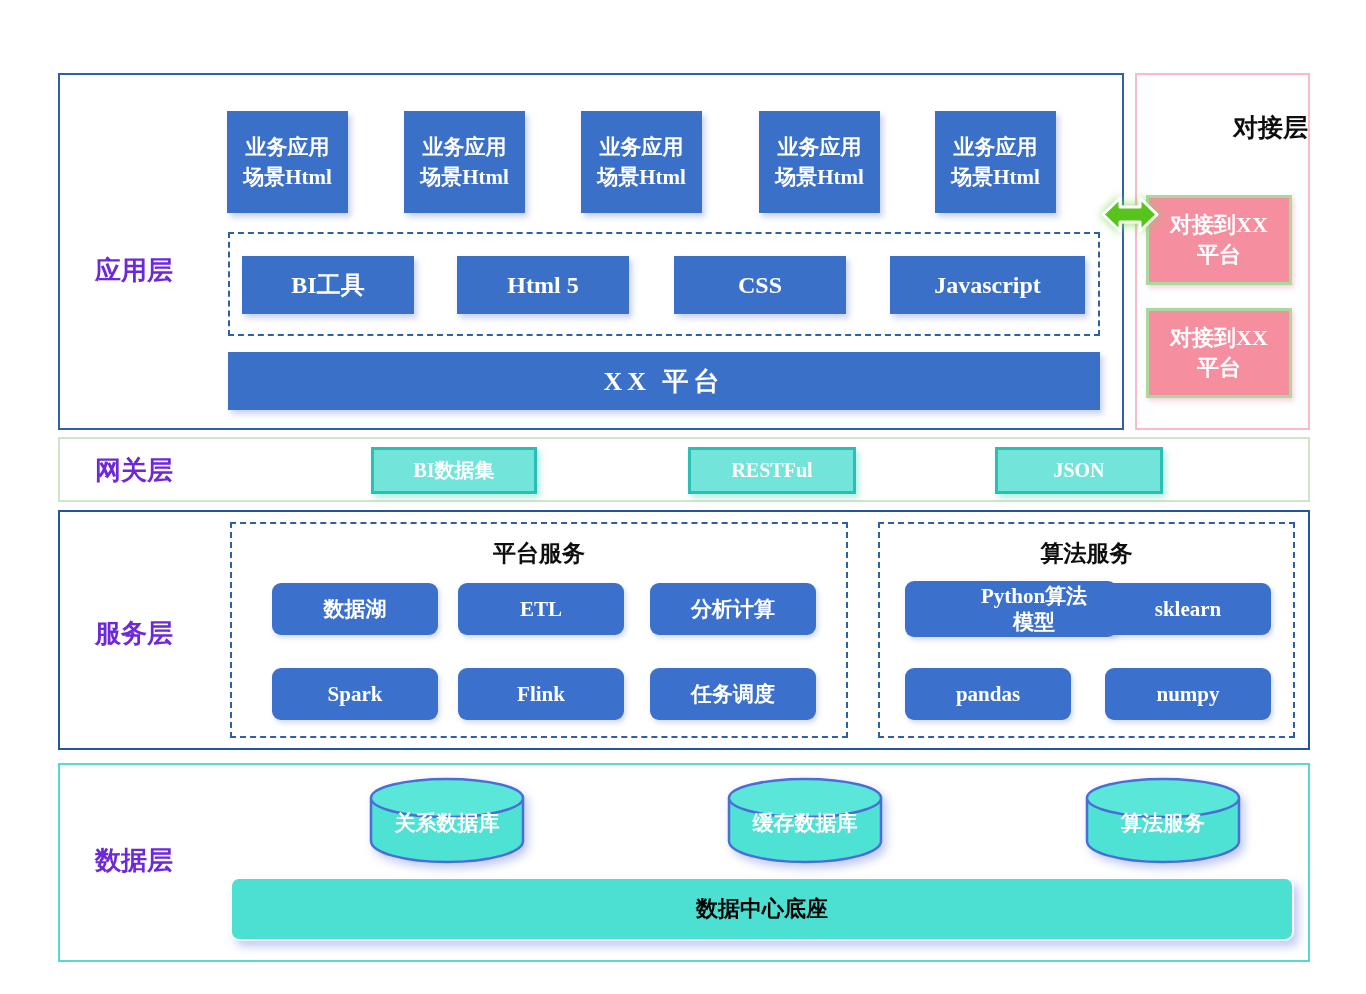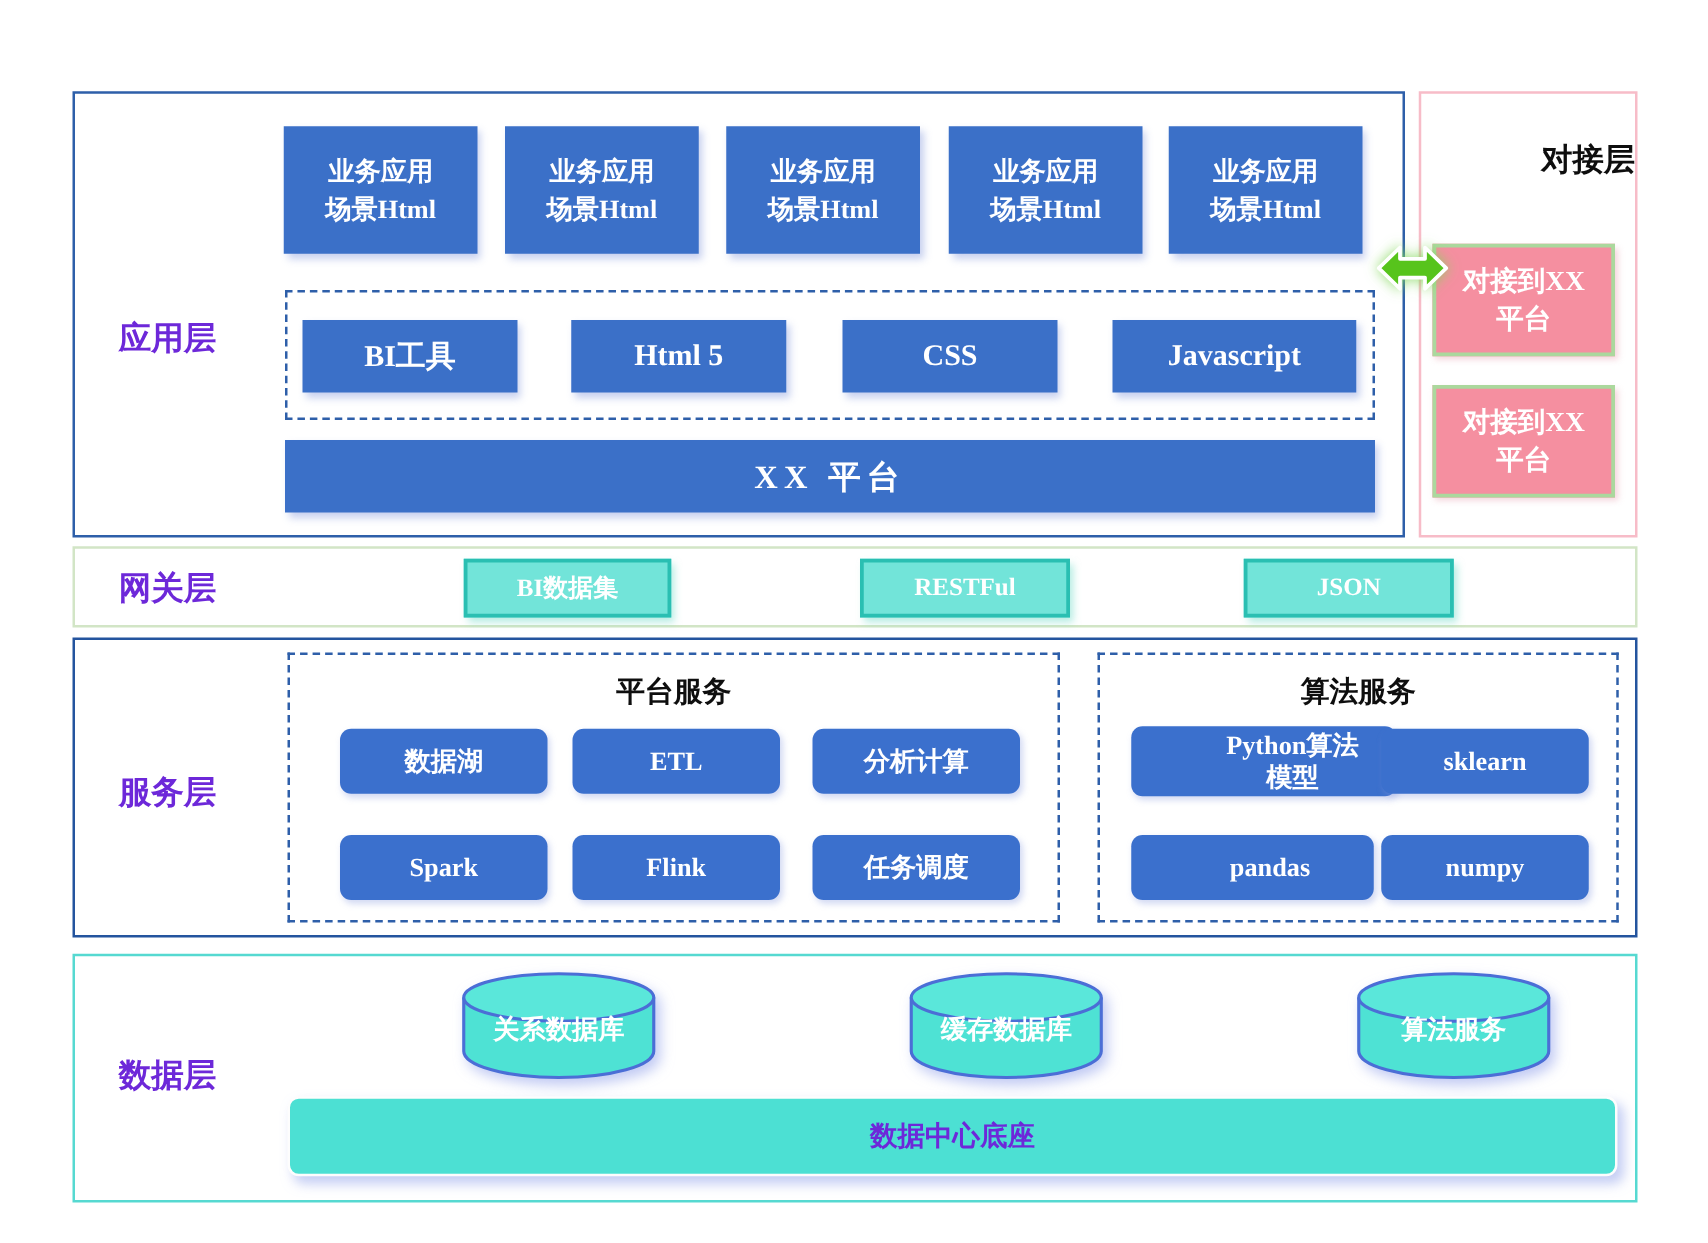--- a/index.html
+++ b/index.html
@@ -12,21 +12,21 @@
     position:absolute;font-size:26px;font-weight:bold;color:#6d28d9;
     font-family:"Liberation Serif","DejaVu Serif",serif;white-space:nowrap;
   }
   
   .app-layer{left:58px;top:73px;width:1062px;height:353px;border:2px solid #2e5fa9;}
   .blue-box{
     position:absolute;background:#3b70c8;color:#ffffff;font-weight:bold;
     display:flex;align-items:center;justify-content:center;text-align:center;
     white-space:pre-line;box-shadow:3px 4px 6px rgba(130,150,220,.45);
   }
-  .scenario{width:155px;height:102px;top:26px;font-size:21px;line-height:1.45;}
+  .scenario{width:121px;height:102px;top:36px;font-size:21px;line-height:1.45;}
   .web-dashed{position:absolute;left:168px;top:157px;width:868px;height:100px;border:2px dashed #2e5fa9;}
   .tech{top:181px;height:58px;font-size:24px;}
   .platform-bar{
     position:absolute;left:168px;top:277px;width:872px;height:58px;background:#3b70c8;
     color:#fff;font-weight:bold;font-size:26px;letter-spacing:5px;
     display:flex;align-items:center;justify-content:center;
     box-shadow:3px 4px 6px rgba(130,150,220,.45);
   }
   
   .docking-layer{left:1135px;top:73px;width:171px;height:353px;border:2px solid #f7bcc8;}
@@ -63,21 +63,21 @@
   
   .data-layer{left:58px;top:763px;width:1248px;height:195px;border:2px solid #56d9d1;}
   .cylinder{position:absolute;top:10px;width:160px;height:92px;}
   .cylinder svg{filter:drop-shadow(4px 5px 5px rgba(150,165,235,.6));}
   .cyl-text{
     position:absolute;left:0;top:34px;width:100%;text-align:center;color:#fff;
     font-weight:bold;font-size:21px;
   }
   .base-bar{
     position:absolute;left:170px;top:112px;width:1060px;height:60px;background:#4ce0d3;
-    border:2px solid #fdfdfd;border-radius:9px;color:#6d28d9;font-weight:bold;font-size:22px;
+    border:2px solid #fdfdfd;border-radius:9px;color:#000000;font-weight:bold;font-size:22px;
     display:flex;align-items:center;justify-content:center;
     box-shadow:5px 6px 9px rgba(150,165,235,.55);
   }
 </style>
 </head>
 <body>
 
 <div class="canvas">
 
   <section class="abs app-layer">
@@ -135,21 +135,21 @@
       <div class="svc-box" style="left:40px;top:144px;">Spark</div>
       <div class="svc-box" style="left:226px;top:144px;">Flink</div>
       <div class="svc-box" style="left:418px;top:144px;">任务调度</div>
     </div>
 
     <div class="svc-group algorithm">
       <div class="group-title">算法服务</div>
       <div class="svc-box" style="left:25px;top:57px;height:56px;padding-left:46px;">Python算法
 模型</div>
       <div class="svc-box" style="left:225px;top:59px;">sklearn</div>
-      <div class="svc-box" style="left:25px;top:144px;padding-left:28px;">pandas</div>
+      <div class="svc-box" style="left:25px;top:144px;">pandas</div>
       <div class="svc-box" style="left:225px;top:144px;">numpy</div>
     </div>
   </section>
 
   <section class="abs data-layer">
     <div class="layer-label" style="left:35px;top:78px;">数据层</div>
 
     <div class="cylinder" style="left:307px;">
       <svg width="160" height="92" viewBox="0 0 160 92">
         <path d="M4 23 V66 A76 21 0 0 0 156 66 V23" fill="#4ee2d4" stroke="#4b6ed6" stroke-width="2.5"></path>

